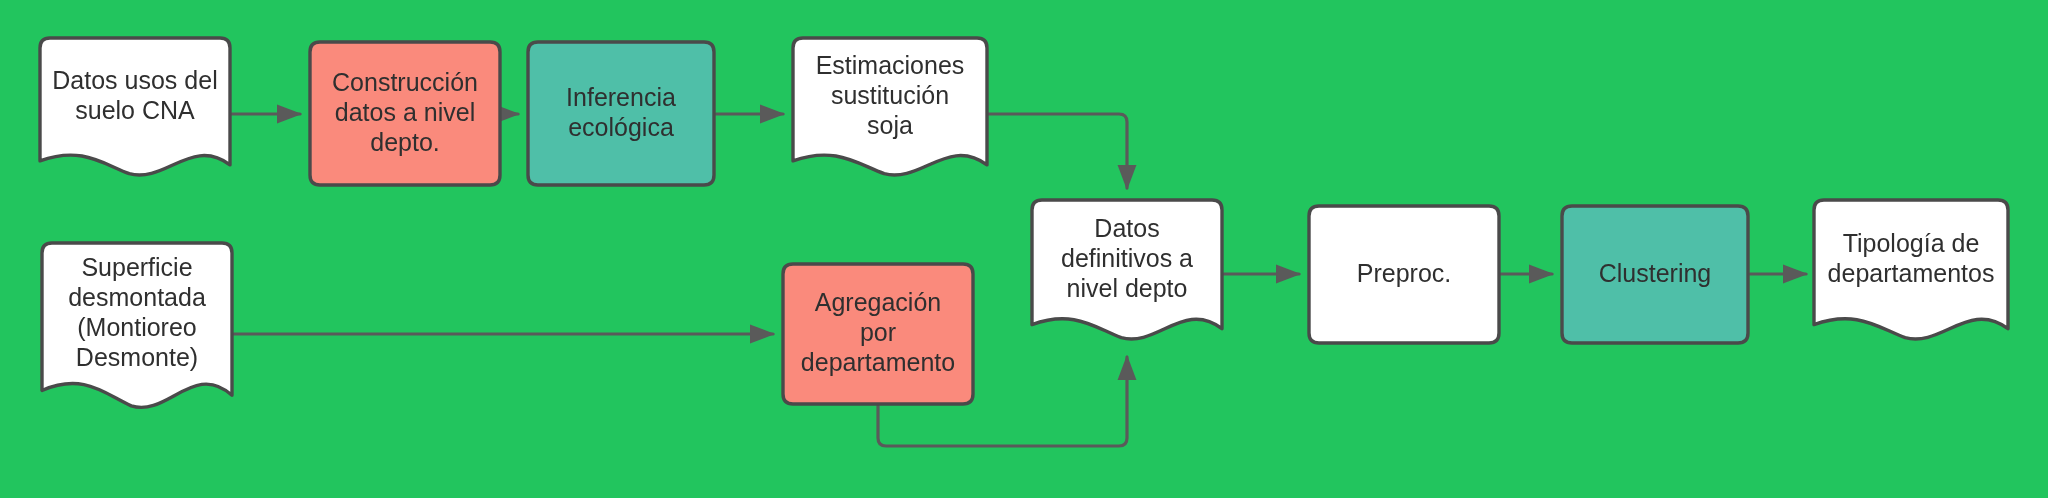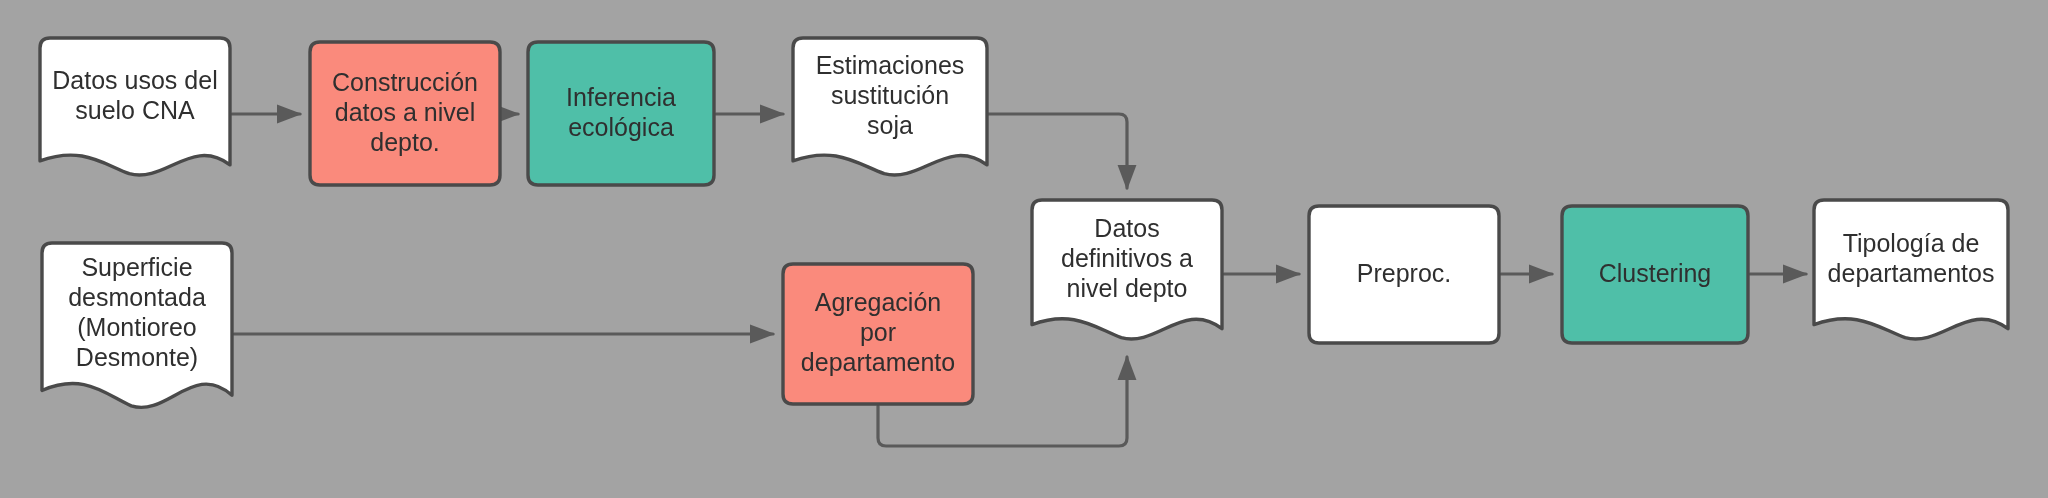--- a/index.html
+++ b/index.html
@@ -1,20 +1,20 @@
 <!DOCTYPE html>
 <html><head>
 <meta charset="utf-8">
 <style>
   html,body{margin:0;padding:0;background:#000;}
   body{
     width:2048px;height:498px;overflow:hidden;
     font-family:"Liberation Sans", sans-serif;
   }
-  #diagram-root{position:relative;width:2048px;height:498px;background:#a3a3a3;}
+  #diagram-root{position:relative;width:2048px;height:498px;background:#22c55e;}
   svg#flow{display:block;width:2048px;height:498px;}
   .node-label{
     font-family:"Liberation Sans", sans-serif;
     font-size:25px;
     fill:#2f2f2f;
     text-anchor:middle;
     dominant-baseline:middle;
     white-space:pre;
   }
   .edge{

